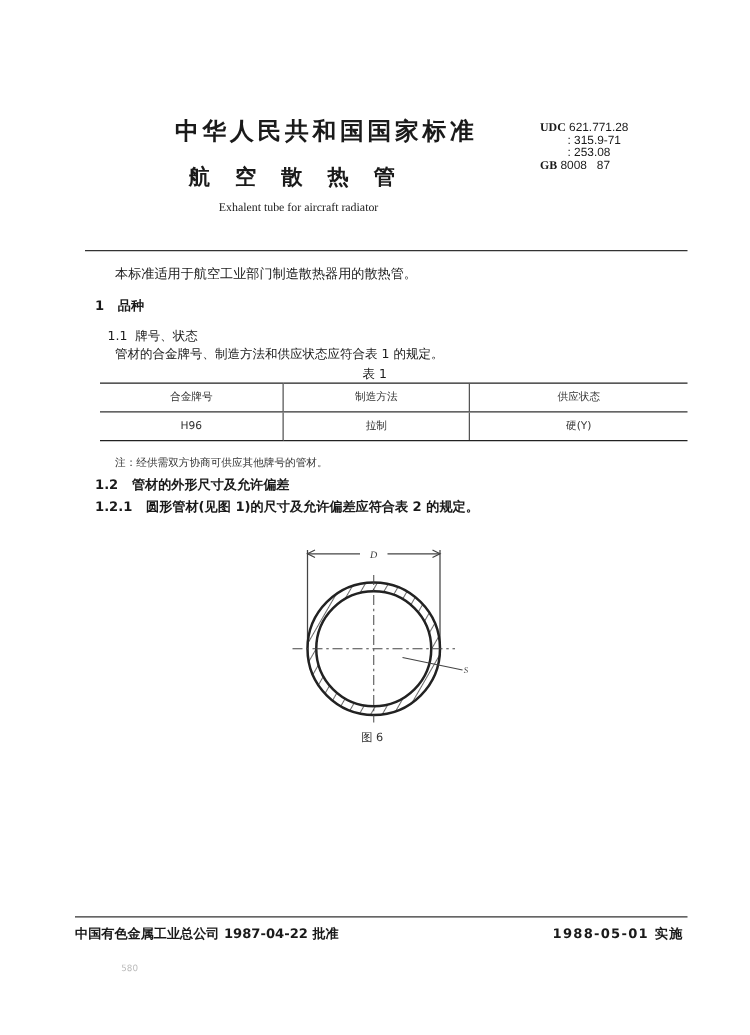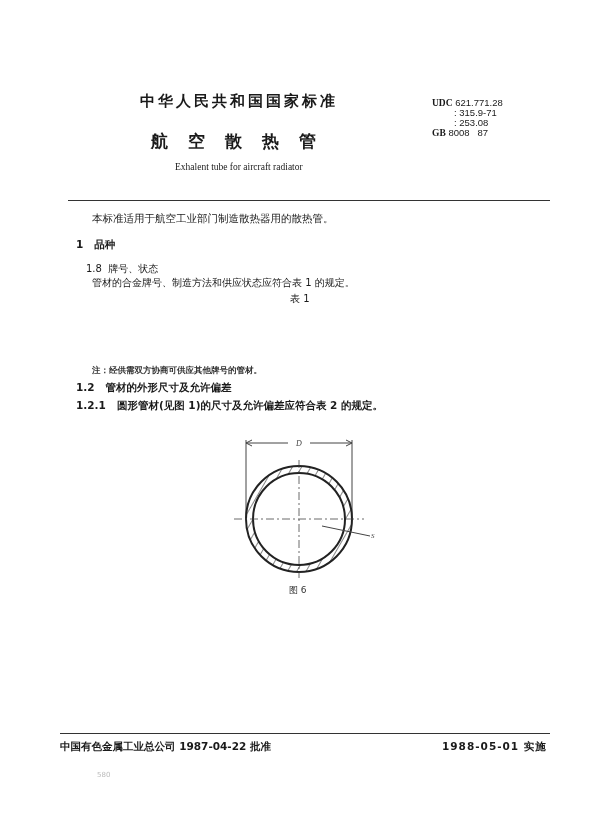--- a/index.html
+++ b/index.html
@@ -1,19 +1,19 @@
 <!DOCTYPE html>
 <html><head>
   <meta charset="utf-8">
   <style>
     html, body { margin: 0; padding: 0; background: #ffffff; }
     body { width: 600px; height: 828px; position: relative; overflow: hidden;
       font-family: "DejaVu Sans", sans-serif; color: #1a1a1a; }
     .abs { position: absolute; }
-    .std-title { left: 140px; top: 92px; font-size: 15px; font-weight: bold; letter-spacing: 3px; }
+    .std-title { left: 140px; top: 92px; font-size: 19px; font-weight: bold; letter-spacing: 3px; }
     .doc-title { left: 151px; top: 130px; font-size: 17px; font-weight: bold; letter-spacing: 20px; }
     .en-title { left: 175px; top: 162px; font-family: "Liberation Serif", serif; font-size: 9.5px; font-weight: normal; }
     .codes { left: 432px; top: 98px; font-family: "Liberation Sans", sans-serif; font-size: 9.5px; line-height: 10px; }
     .codes .row { white-space: pre; }
     .codes b { font-family: "Liberation Serif", serif; }
     .rule { height: 0; border-top: 1.5px solid #333; }
     .p { font-size: 10.5px; white-space: nowrap; }
     .small { font-size: 8.5px; color: #333; }
     table.t1 { position: absolute; left: 80px; top: 306px; width: 470px; border-collapse: collapse; font-size: 8.5px; color: #333; }
     table.t1 td, table.t1 th { text-align: center; font-weight: normal; height: 22px; padding: 0; }
@@ -40,31 +40,41 @@
 
 <div class="abs rule" style="left:68px; top:200px; width:482px;"></div>
 
 <div class="abs p" style="left:92px; top:212px;">本标准适用于航空工业部门制造散热器用的散热管。</div>
 
 <div class="abs p" style="left:76px; top:238px; font-weight:bold;">
   <span>1</span>&nbsp;&nbsp;&nbsp;<span>品种</span>
 </div>
 
 <div class="abs p" style="left:86px; top:262px; font-size:10px;">
-  <span>1.8</span>&nbsp;&nbsp;<span>牌号、状态</span>
+  <span>1.1</span>&nbsp;&nbsp;<span>牌号、状态</span>
 </div>
 <div class="abs p" style="left:92px; top:276px; font-size:10px;text-align:center;">管材的合金牌号、制造方法和供应状态应符合表 1 的规定。</div>
 <div class="abs p" style="left:290px; top:292px; font-size:10px;">表 1</div>
 
 <table class="t1">
   <tbody>
+      <tr class="head">
+    <th style="width:146px">合金牌号</th>
+    <th class="sep" style="width:148px">制造方法</th>
+    <th class="sep">供应状态</th>
+  </tr>
+  <tr class="body">
+    <td>H96</td>
+    <td class="sep">拉制</td>
+    <td class="sep">硬(Y)</td>
+  </tr>
 </tbody>
   </table>
 
-<div class="abs p small" style="left:92px; top:365px;font-weight:bold;">注：经供需双方协商可供应其他牌号的管材。</div>
+<div class="abs p small" style="left:92px; top:365px;">注：经供需双方协商可供应其他牌号的管材。</div>
 
 <div class="abs p" style="left:76px; top:381px; font-weight:bold;">
   <span>1.2</span>&nbsp;&nbsp;&nbsp;<span>管材的外形尺寸及允许偏差</span>
 </div>
 <div class="abs p" style="left:76px; top:399px; font-weight:bold;">
   <span>1.2.1</span>&nbsp;&nbsp;&nbsp;<span>圆形管材(见图 1)的尺寸及允许偏差应符合表 2 的规定。</span>
 </div>
 
 <svg class="abs" style="left:230px; top:430px;" width="160" height="150" viewBox="0 0 160 150">
   <defs>

